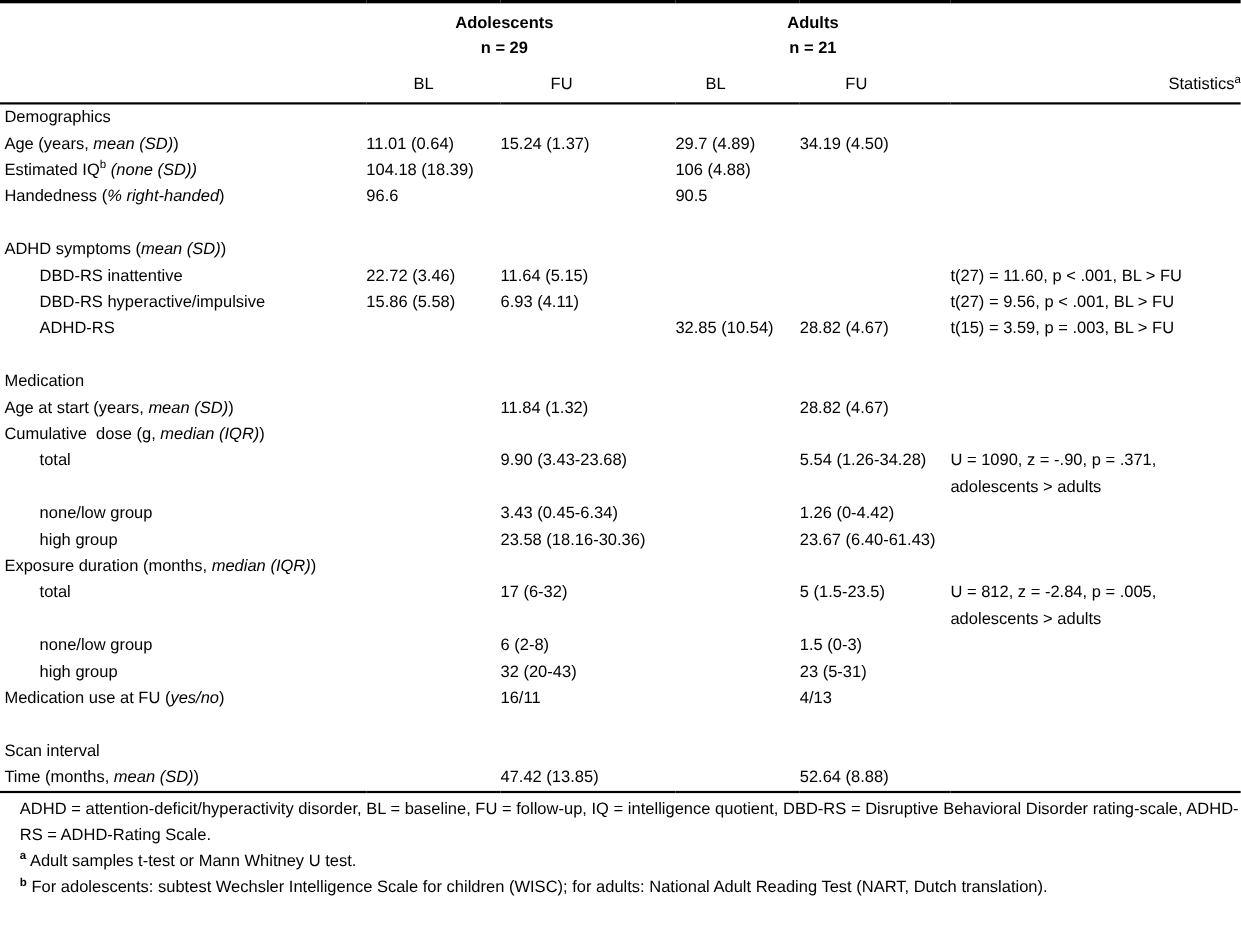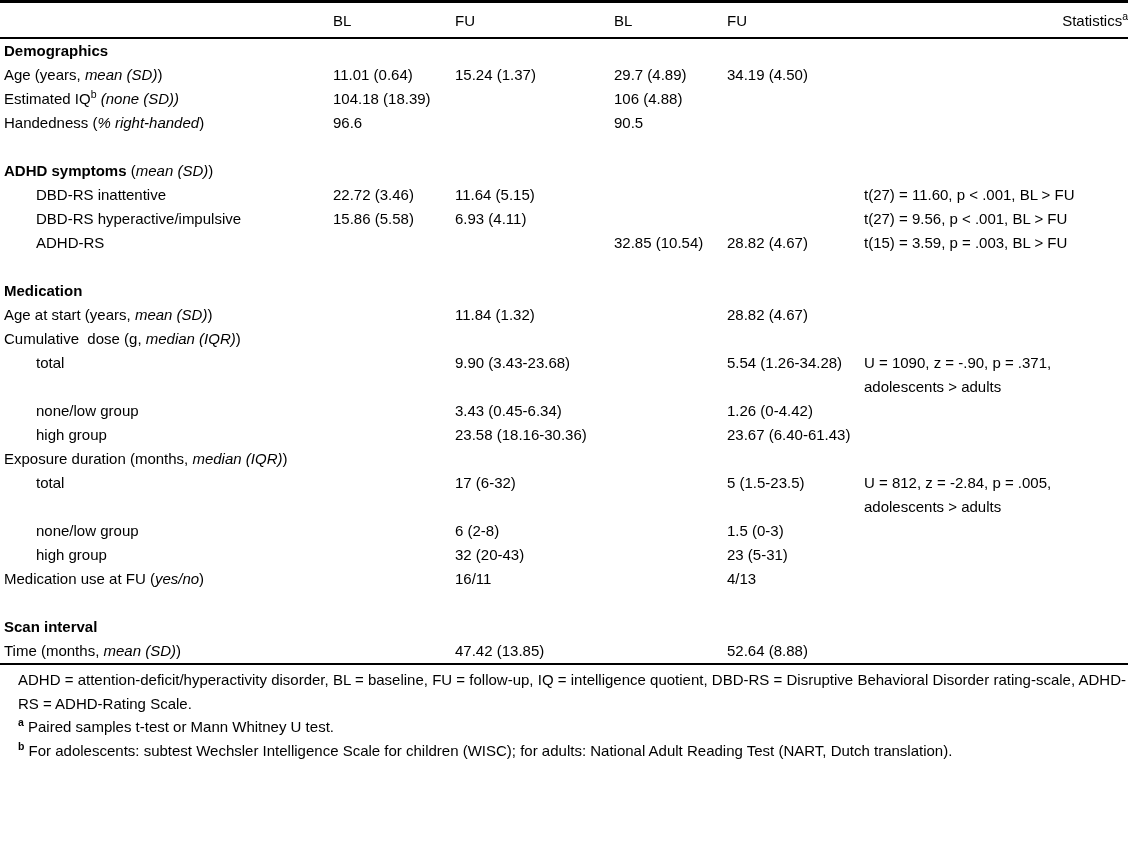--- a/index.html
+++ b/index.html
@@ -48,38 +48,39 @@
     height: 50px;
     line-height: 23px;
     text-align: center;
     font-weight: bold;
   }
   tr.group-row th.g-adol { padding-right: 30px; }
   tr.sub-row th {
     vertical-align: bottom;
     height: 30px;
     padding-bottom: 4px;
+    text-align: center;
     border-bottom: 2px solid #000;
   }
   tr.sub-row th.h-adol-bl  { padding-right: 18px; }
   tr.sub-row th.h-adol-fu  { padding-right: 48px; }
   tr.sub-row th.h-adult-bl { padding-right: 40px; }
   tr.sub-row th.h-adult-fu { padding-right: 34px; }
   tr.sub-row th.h-stats {
     text-align: right;
     padding-left: 150px;
   }
 
   
   td.label { padding-left: 4px; white-space: nowrap; }
   td.label.indent { padding-left: 36px; margin-left: 10px; }
   td.c-stats { white-space: normal; margin-top: 15px; }
   tr.spacer td { height: 24px; }
 
-  .b { font-weight: bold; }
+  .b { font-weight: normal; }
   .i { font-style: italic; }
   sup {
     font-size: 10.5px;
     line-height: 0;
     vertical-align: 6px;
   }
 
   
   .footnotes { padding: 3px 2px 0 18px; }
   .footnotes p {
@@ -96,20 +97,32 @@
   <table class="char-table">
     <colgroup>
       <col class="c-label">
       <col class="c-adol-bl">
       <col class="c-adol-fu">
       <col class="c-adult-bl">
       <col class="c-adult-fu">
       <col class="c-stats">
     </colgroup>
     <thead>
+      <tr class="group-row">
+        <th></th>
+        <th colspan="2" class="g-adol">
+          <div>Adolescents</div>
+          <div>n = 29</div>
+        </th>
+        <th colspan="2" class="g-adult">
+          <div>Adults</div>
+          <div>n = 21</div>
+        </th>
+        <th></th>
+      </tr>
       <tr class="sub-row">
         <th></th>
         <th class="h-adol-bl">BL</th>
         <th class="h-adol-fu">FU</th>
         <th class="h-adult-bl">BL</th>
         <th class="h-adult-fu">FU</th>
         <th class="h-stats"><span>Statistics</span><sup>a</sup></th>
       </tr>
     </thead>
     <tbody id="table-body">
@@ -288,16 +301,16 @@
           <td class="c-adol-fu">47.42 (13.85)</td>
           <td class="c-adult-bl"></td>
           <td class="c-adult-fu">52.64 (8.88)</td>
           <td class="c-stats"></td>
         </tr>
       </tbody>
   </table>
 
   <div class="footnotes">
     <p class="fn-abbrev">ADHD = attention-deficit/hyperactivity disorder, BL = baseline, FU = follow-up, IQ = intelligence quotient, DBD-RS = Disruptive Behavioral Disorder rating-scale, ADHD-RS = ADHD-Rating Scale.</p>
-    <p><sup>a</sup> <span>Paired samples t-test or Mann Whitney U test.</span></p>
+    <p><sup>a</sup> <span>Adult samples t-test or Mann Whitney U test.</span></p>
     <p><sup>b</sup> <span>For adolescents: subtest Wechsler Intelligence Scale for children (WISC); for adults: National Adult Reading Test (NART, Dutch translation).</span></p>
   </div>
 </div>
 
 </body></html>

